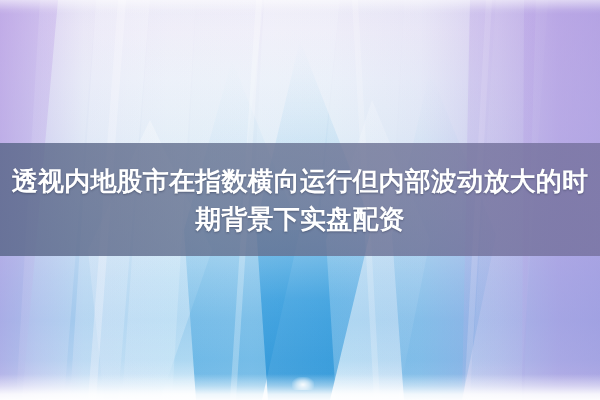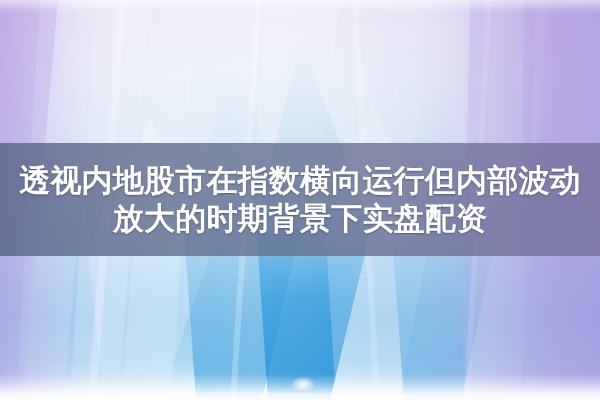--- a/index.html
+++ b/index.html
@@ -84,21 +84,21 @@
     align-items: center;
     justify-content: center;
   }
 
   #title-text {
     width: 580px;
     margin: 0;
     padding: 0 4px;
     text-align: center;
     color: #ffffff;
-    font-size: 31px;
+    font-size: 26px;
     line-height: 38px;
     font-weight: bold;
     letter-spacing: 0.2px;
     text-shadow: 0 1px 2px rgba(40,46,70,0.45);
     white-space: normal;
     word-break: break-all;
   }
 
   
   #bottom-haze {

